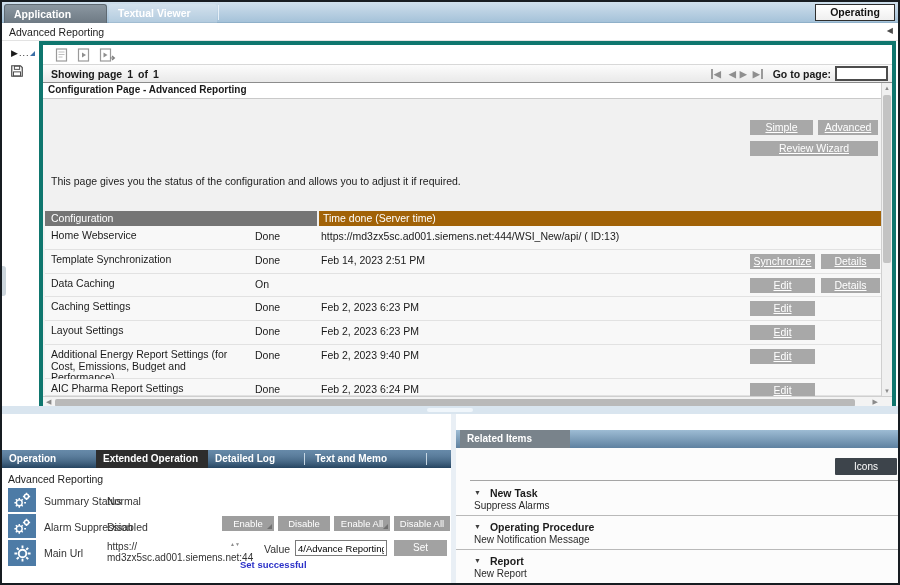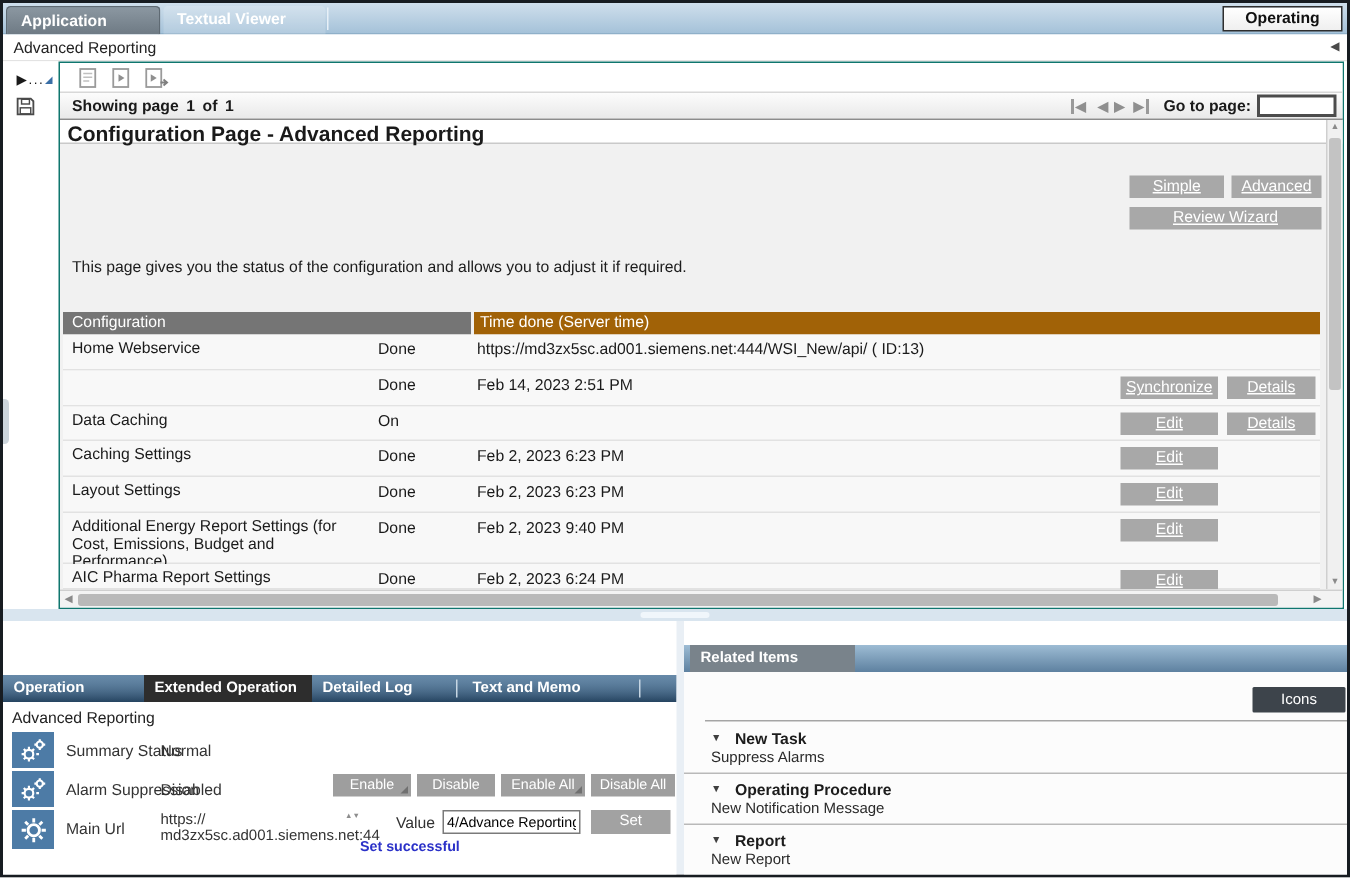--- a/index.html
+++ b/index.html
@@ -31,38 +31,38 @@
   
   .mainarea { position:absolute; left:0; top:39px; width:896px; height:365px; background:#fff; }
   .sidewrap { position:absolute; left:0; top:0; width:37px; height:100%; background:#fff; }
   .run-icon { position:absolute; left:9px; top:7px; font-size:9px; color:#1a1a1a; letter-spacing:1px; }
   .run-icon .corner-tri { display:inline-block; width:0; height:0; border-left:5px solid transparent;
               border-bottom:5px solid #3a6ea5; margin-left:1px; }
   .save-icon { position:absolute; left:8px; top:23px; }
   .collapse-handle { position:absolute; left:0; top:225px; width:4px; height:30px; background:#ccd5dc;
               border-radius:0 3px 3px 0; }
 
-  .rpanel { position:absolute; left:37px; top:0; width:857px; height:365px; border:1px solid #0f766e;
+  .rpanel { position:absolute; left:37px; top:0; width:857px; height:365px; border:4px solid #0f766e;
             background:#fff; }
   .rtoolbar { position:relative; height:20px; background:#fff; border-bottom:1px solid #d8d8d8; }
   .tb-icon { position:absolute; top:3px; }
   .pagebar { position:relative; height:18px; background:linear-gradient(#fcfcfc,#e9e9e9);
              border-bottom:1px solid #8c8c8c; display:flex; align-items:center;
              padding:0 4px 0 8px; font-weight:bold; font-size:10.5px; }
   .pagebar .spacer { flex:1; }
   .pg { color:#8f8f8f; font-size:9px; margin:0 2px; line-height:10px; }
   .pg.cap-l { border-left:2px solid #9a9a9a; padding-left:1px; }
   .pg.cap-r { border-right:2px solid #9a9a9a; padding-right:1px; }
   .goto-label { margin:0 4px 0 8px; }
   .goto-input { width:53px; height:15px; border:2px solid #4c4c4c; font-size:10.5px; padding:0 2px;
                 font-family:"Liberation Sans", sans-serif; }
 
   .rcontent { position:relative; height:313px; background:#f1f1f1; overflow:hidden; }
   .ptitle { height:16px; background:#fff; border-bottom:1px solid #c9c9c9; font-weight:bold;
-            font-size:14px; padding:1px 0 0 5px; }
+            font-size:10px; padding:1px 0 0 5px; }
   .gbtn { background:#a8a8a8; color:#fff; text-align:center; font-size:10.5px;
           text-decoration:underline; line-height:15px; height:15px; cursor:default; }
   .btn-simple   { position:absolute; right:79px; top:37px; width:63px; }
   .btn-advanced { position:absolute; right:14px; top:37px; width:60px; }
   .btn-review   { position:absolute; right:14px; top:58px; width:128px; }
   .welcome { position:absolute; left:8px; top:92px; font-size:10.5px; line-height:13px; color:#1c1c1c; }
 
   .ctable { position:absolute; left:2px; top:128px; width:838px; height:185px; overflow:hidden; }
   .thead { display:flex; height:15px; font-size:10.5px; color:#fff; }
   .thead .h1 { width:272px; background:#757575; padding:1px 0 0 6px; }
@@ -236,20 +236,21 @@
             <div class="h2">Time done (Server time)</div>
           </div>
 
           <div class="trow" style="height:24px;">
             <span class="c-name">Home Webservice</span>
             <span class="c-status">Done</span>
             <span class="c-time">https://md3zx5sc.ad001.siemens.net:444/WSI_New/api/ ( ID:13)</span>
           </div>
 
           <div class="trow" style="height:24px;">
+            <span class="c-name">Template Synchronization</span>
             <span class="c-status">Done</span>
             <span class="c-time">Feb 14, 2023 2:51 PM</span>
             <span class="gbtn row-btn1">Synchronize</span>
             <span class="gbtn row-btn2">Details</span>
           </div>
 
           <div class="trow" style="height:23px;">
             <span class="c-name">Data Caching</span>
             <span class="c-status">On</span>
             <span class="gbtn row-btn1">Edit</span>

